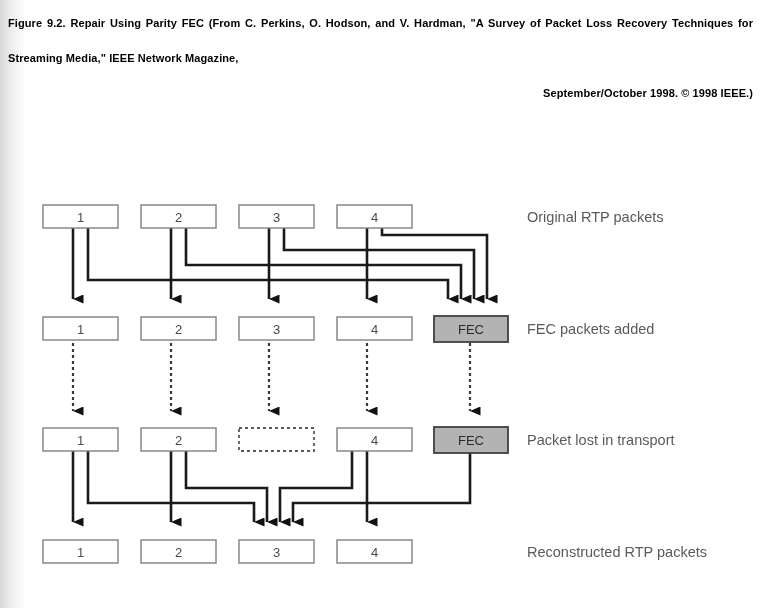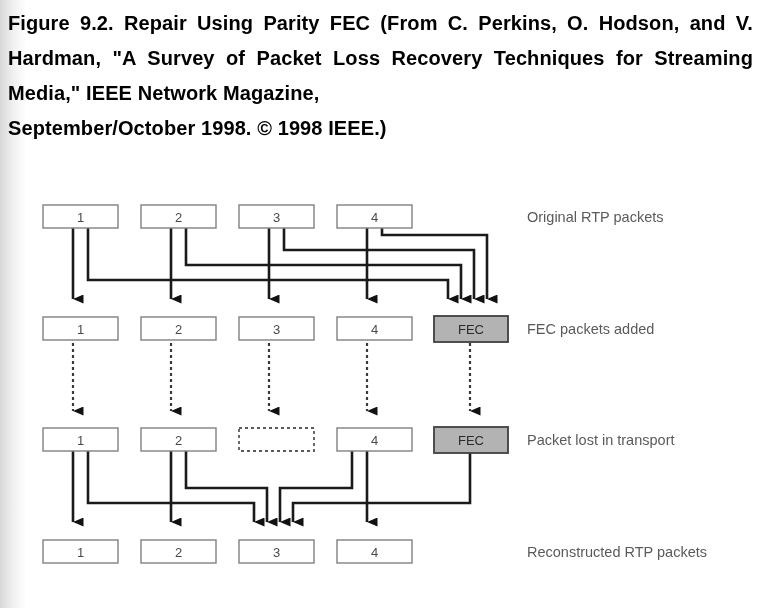--- a/index.html
+++ b/index.html
@@ -13,27 +13,27 @@
   
   .page-edge{
     position:absolute;left:0;top:0;width:26px;height:608px;
     background:linear-gradient(to right,#d8d8d8 0%, #eeeeee 45%, #ffffff 100%);
     pointer-events:none;
   }
   .caption{
     position:absolute;
     left:8px; top:6px; width:745px;
     font-weight:bold;
-    font-size:20px;
+    font-size:11px;
     line-height:35px;
     color:#000;
     text-align:justify;
     letter-spacing:0.1px;
   }
-  .caption .lastline{ text-align:left; display:block; }
+  .caption .lastline{ text-align:right; display:block; }
   .figure{
     position:absolute; left:0; top:176px; width:767px; height:420px;
   }
   svg{display:block;}
   .boxlabel{
     font-family:"Liberation Sans", sans-serif;
     font-size:13px;
     fill:#4a4a4a;
     text-anchor:middle;
   }

